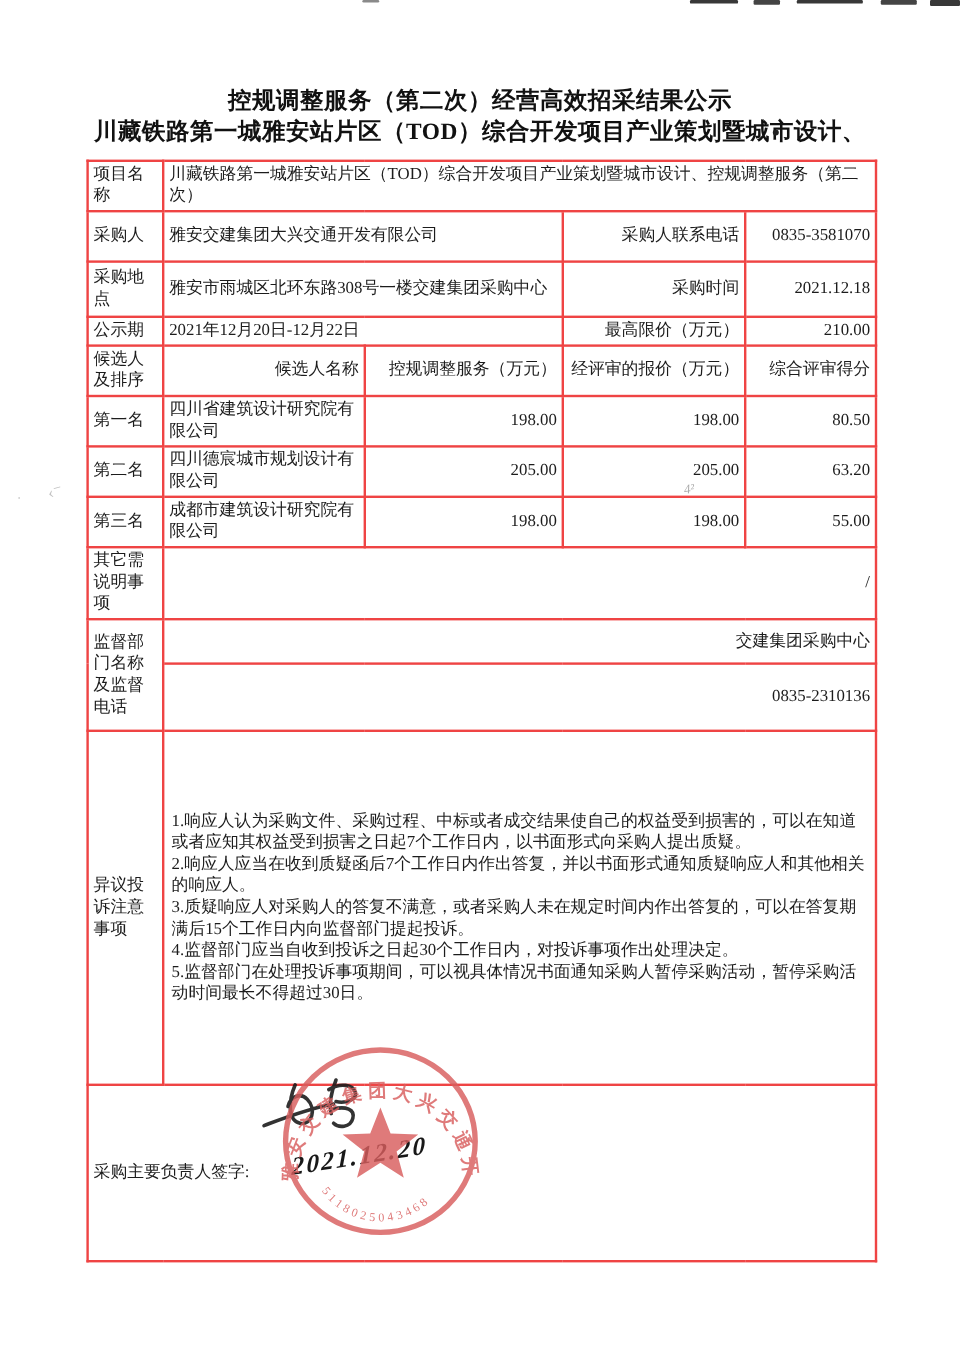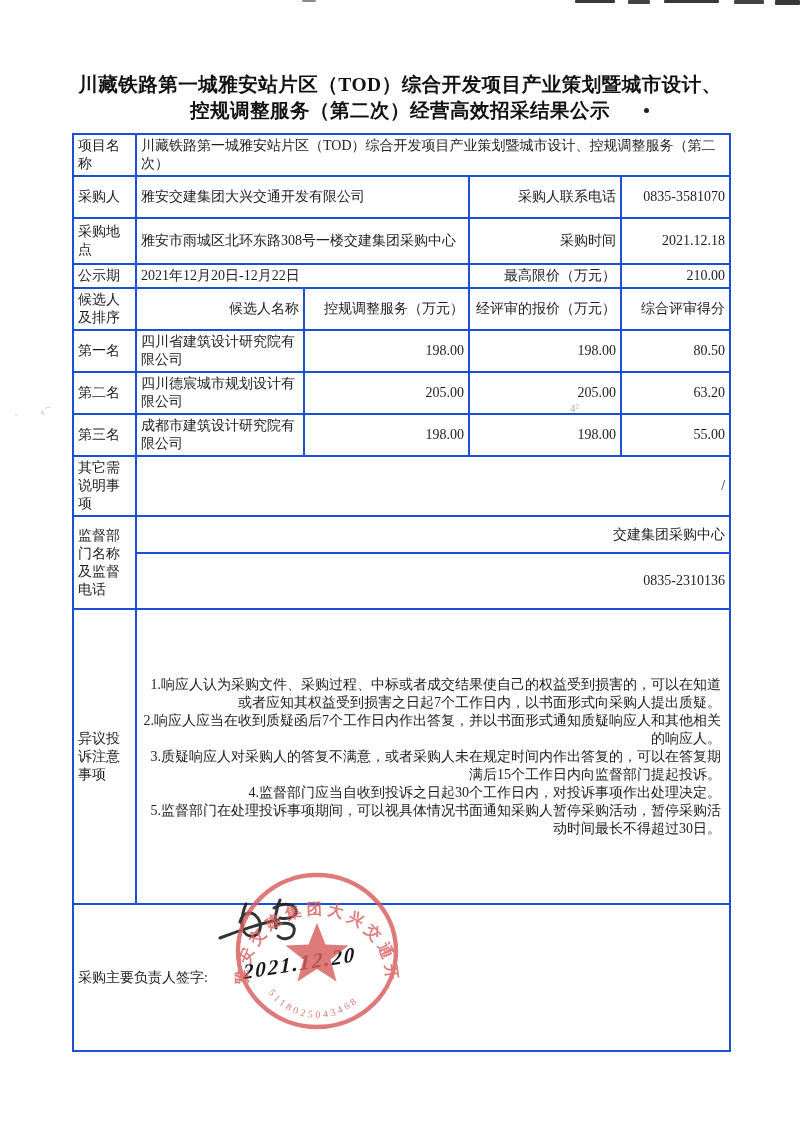--- a/index.html
+++ b/index.html
@@ -14,28 +14,28 @@
     text-align:center; font-weight:bold; font-size:19.5px; line-height:26px;
     letter-spacing:0.5px; color:#111;
   }
   .title-dot { position:absolute; top:108px; left:644px; width:5px; height:5px;
     background:#222; border-radius:50%; }
   table.doc {
     position:absolute; left:72px; top:133px; width:657px;
     border-collapse:collapse; table-layout:fixed;
   }
   table.doc td {
-    border:2px solid #1d4ed8; font-size:14px; line-height:18px;
+    border:2px solid #ef4444; font-size:14px; line-height:18px;
     padding:2px 4px; vertical-align:middle; overflow:hidden;
     word-break:break-all;
   }
   td.lab { padding-left:3px; padding-right:2px; }
   .c { text-align:right; }
   .complaint-cell { padding:6px 8px 6px 6px !important; line-height:21px; }
-  .complaint-cell p { margin:0;text-align:right; }
+  .complaint-cell p { margin:0; }
   .sig-cell { font-size:14.5px; }
   
   .artifact { position:absolute; background:#151515; border-radius:1px; }
   .pencil { position:absolute; color:#8f8f8f; opacity:.75; font-size:11px;
     font-style:italic; transform:rotate(-8deg); }
   .smudge { position:absolute; color:#9a9a9a; opacity:.6; font-size:12px; }
   
   .stamp-svg { position:absolute; left:232px; top:871px; opacity:.82; }
   .sign-svg  { position:absolute; left:216px; top:894px; }
   .hand-date {
@@ -50,22 +50,22 @@
 <div class="page">
 
   <div class="artifact" style="left:302px;top:0;width:14px;height:2px;opacity:.5"></div>
   <div class="artifact" style="left:575px;top:0;width:40px;height:3px;opacity:.85"></div>
   <div class="artifact" style="left:628px;top:0;width:22px;height:4px;opacity:.8"></div>
   <div class="artifact" style="left:664px;top:0;width:55px;height:3px;opacity:.85"></div>
   <div class="artifact" style="left:734px;top:0;width:30px;height:4px;opacity:.8"></div>
   <div class="artifact" style="left:775px;top:0;width:25px;height:5px;opacity:.85"></div>
 
   <div class="doc-title">
+    <div>控规调整服务（第二次）经营高效招采结果公示</div>
     <div>川藏铁路第一城雅安站片区（TOD）综合开发项目产业策划暨城市设计、</div>
-    <div>控规调整服务（第二次）经营高效招采结果公示</div>
   </div>
   <div class="title-dot"></div>
 
   <div class="smudge" style="left:14px;top:408px;transform:rotate(10deg)">·</div>
   <div class="smudge" style="left:40px;top:402px;transform:rotate(-14deg);font-size:14px">‹⁻</div>
   <div class="pencil" style="left:570px;top:402px">4²</div>
 
   <table class="doc">
     <colgroup>
       <col style="width:63px">

